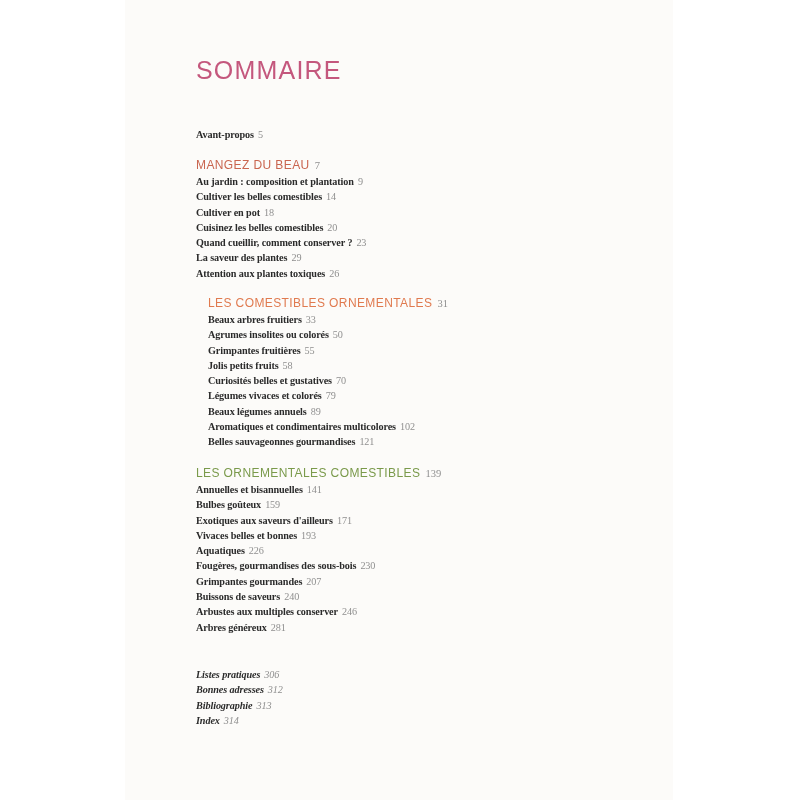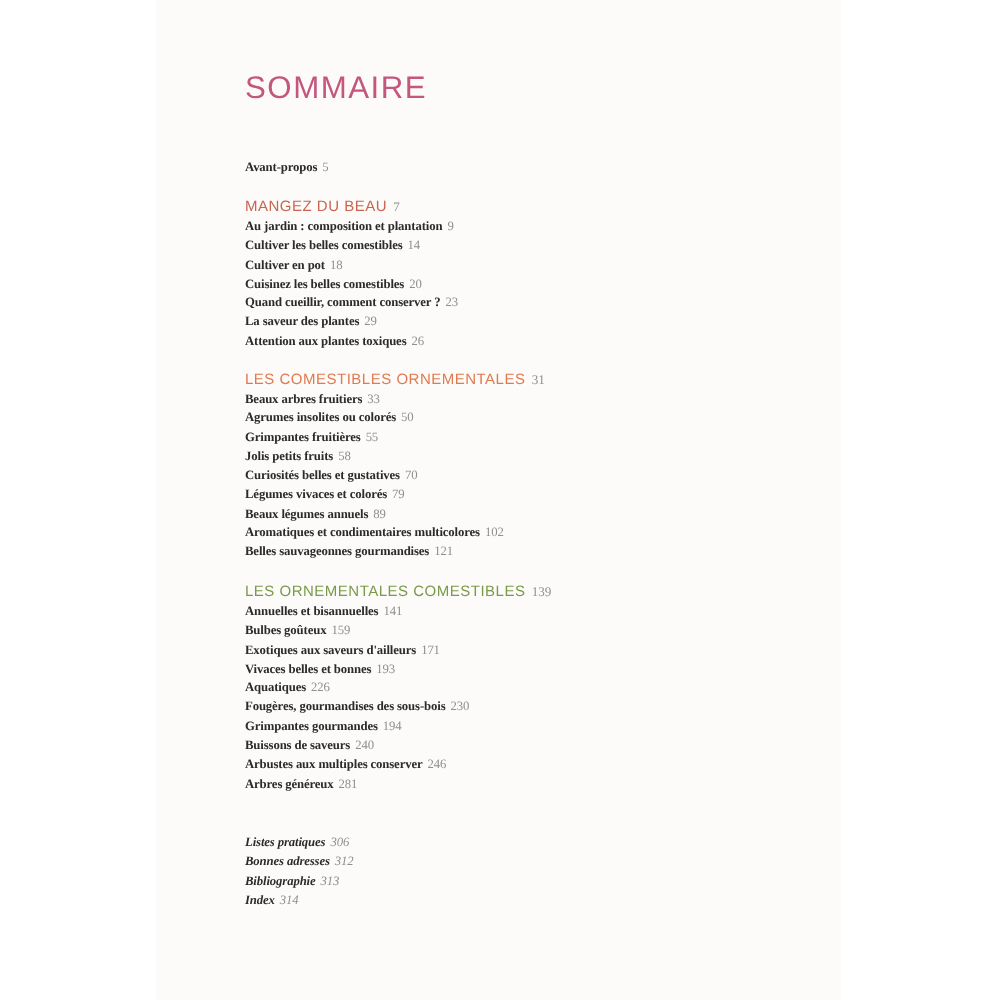--- a/index.html
+++ b/index.html
@@ -54,21 +54,21 @@
     </div>
     <div class="line"><span>Au jardin : composition et plantation</span><span class="num">9</span></div>
     <div class="line"><span>Cultiver les belles comestibles</span><span class="num">14</span></div>
     <div class="line"><span>Cultiver en pot</span><span class="num">18</span></div>
     <div class="line"><span>Cuisinez les belles comestibles</span><span class="num">20</span></div>
     <div class="line"><span>Quand cueillir, comment conserver ?</span><span class="num">23</span></div>
     <div class="line"><span>La saveur des plantes</span><span class="num">29</span></div>
     <div class="line"><span>Attention aux plantes toxiques</span><span class="num">26</span></div>
   </div>
 
-  <div class="block" style="top:295px;">
+  <div class="block" style="top:295px;margin-left:12px;">
     <div class="section-title s2">
       <span>LES COMESTIBLES ORNEMENTALES</span><span class="num">31</span>
     </div>
     <div class="line"><span>Beaux arbres fruitiers</span><span class="num">33</span></div>
     <div class="line"><span>Agrumes insolites ou colorés</span><span class="num">50</span></div>
     <div class="line"><span>Grimpantes fruitières</span><span class="num">55</span></div>
     <div class="line"><span>Jolis petits fruits</span><span class="num">58</span></div>
     <div class="line"><span>Curiosités belles et gustatives</span><span class="num">70</span></div>
     <div class="line"><span>Légumes vivaces et colorés</span><span class="num">79</span></div>
     <div class="line"><span>Beaux légumes annuels</span><span class="num">89</span></div>
@@ -79,21 +79,21 @@
   <div class="block" style="top:465px;">
     <div class="section-title s3">
       <span>LES ORNEMENTALES COMESTIBLES</span><span class="num">139</span>
     </div>
     <div class="line"><span>Annuelles et bisannuelles</span><span class="num">141</span></div>
     <div class="line"><span>Bulbes goûteux</span><span class="num">159</span></div>
     <div class="line"><span>Exotiques aux saveurs d'ailleurs</span><span class="num">171</span></div>
     <div class="line"><span>Vivaces belles et bonnes</span><span class="num">193</span></div>
     <div class="line"><span>Aquatiques</span><span class="num">226</span></div>
     <div class="line"><span>Fougères, gourmandises des sous-bois</span><span class="num">230</span></div>
-    <div class="line"><span>Grimpantes gourmandes</span><span class="num">194</span></div>
+    <div class="line"><span>Grimpantes gourmandes</span><span class="num">207</span></div>
     <div class="line"><span>Buissons de saveurs</span><span class="num">240</span></div>
     <div class="line"><span>Arbustes aux multiples conserver</span><span class="num">246</span></div>
     <div class="line"><span>Arbres généreux</span><span class="num">281</span></div>
   </div>
 
   <div class="block" style="top:667px;font-style:italic;">
     <div class="line"><span>Listes pratiques</span><span class="num">306</span></div>
     <div class="line"><span>Bonnes adresses</span><span class="num">312</span></div>
     <div class="line"><span>Bibliographie</span><span class="num">313</span></div>
     <div class="line"><span>Index</span><span class="num">314</span></div>

